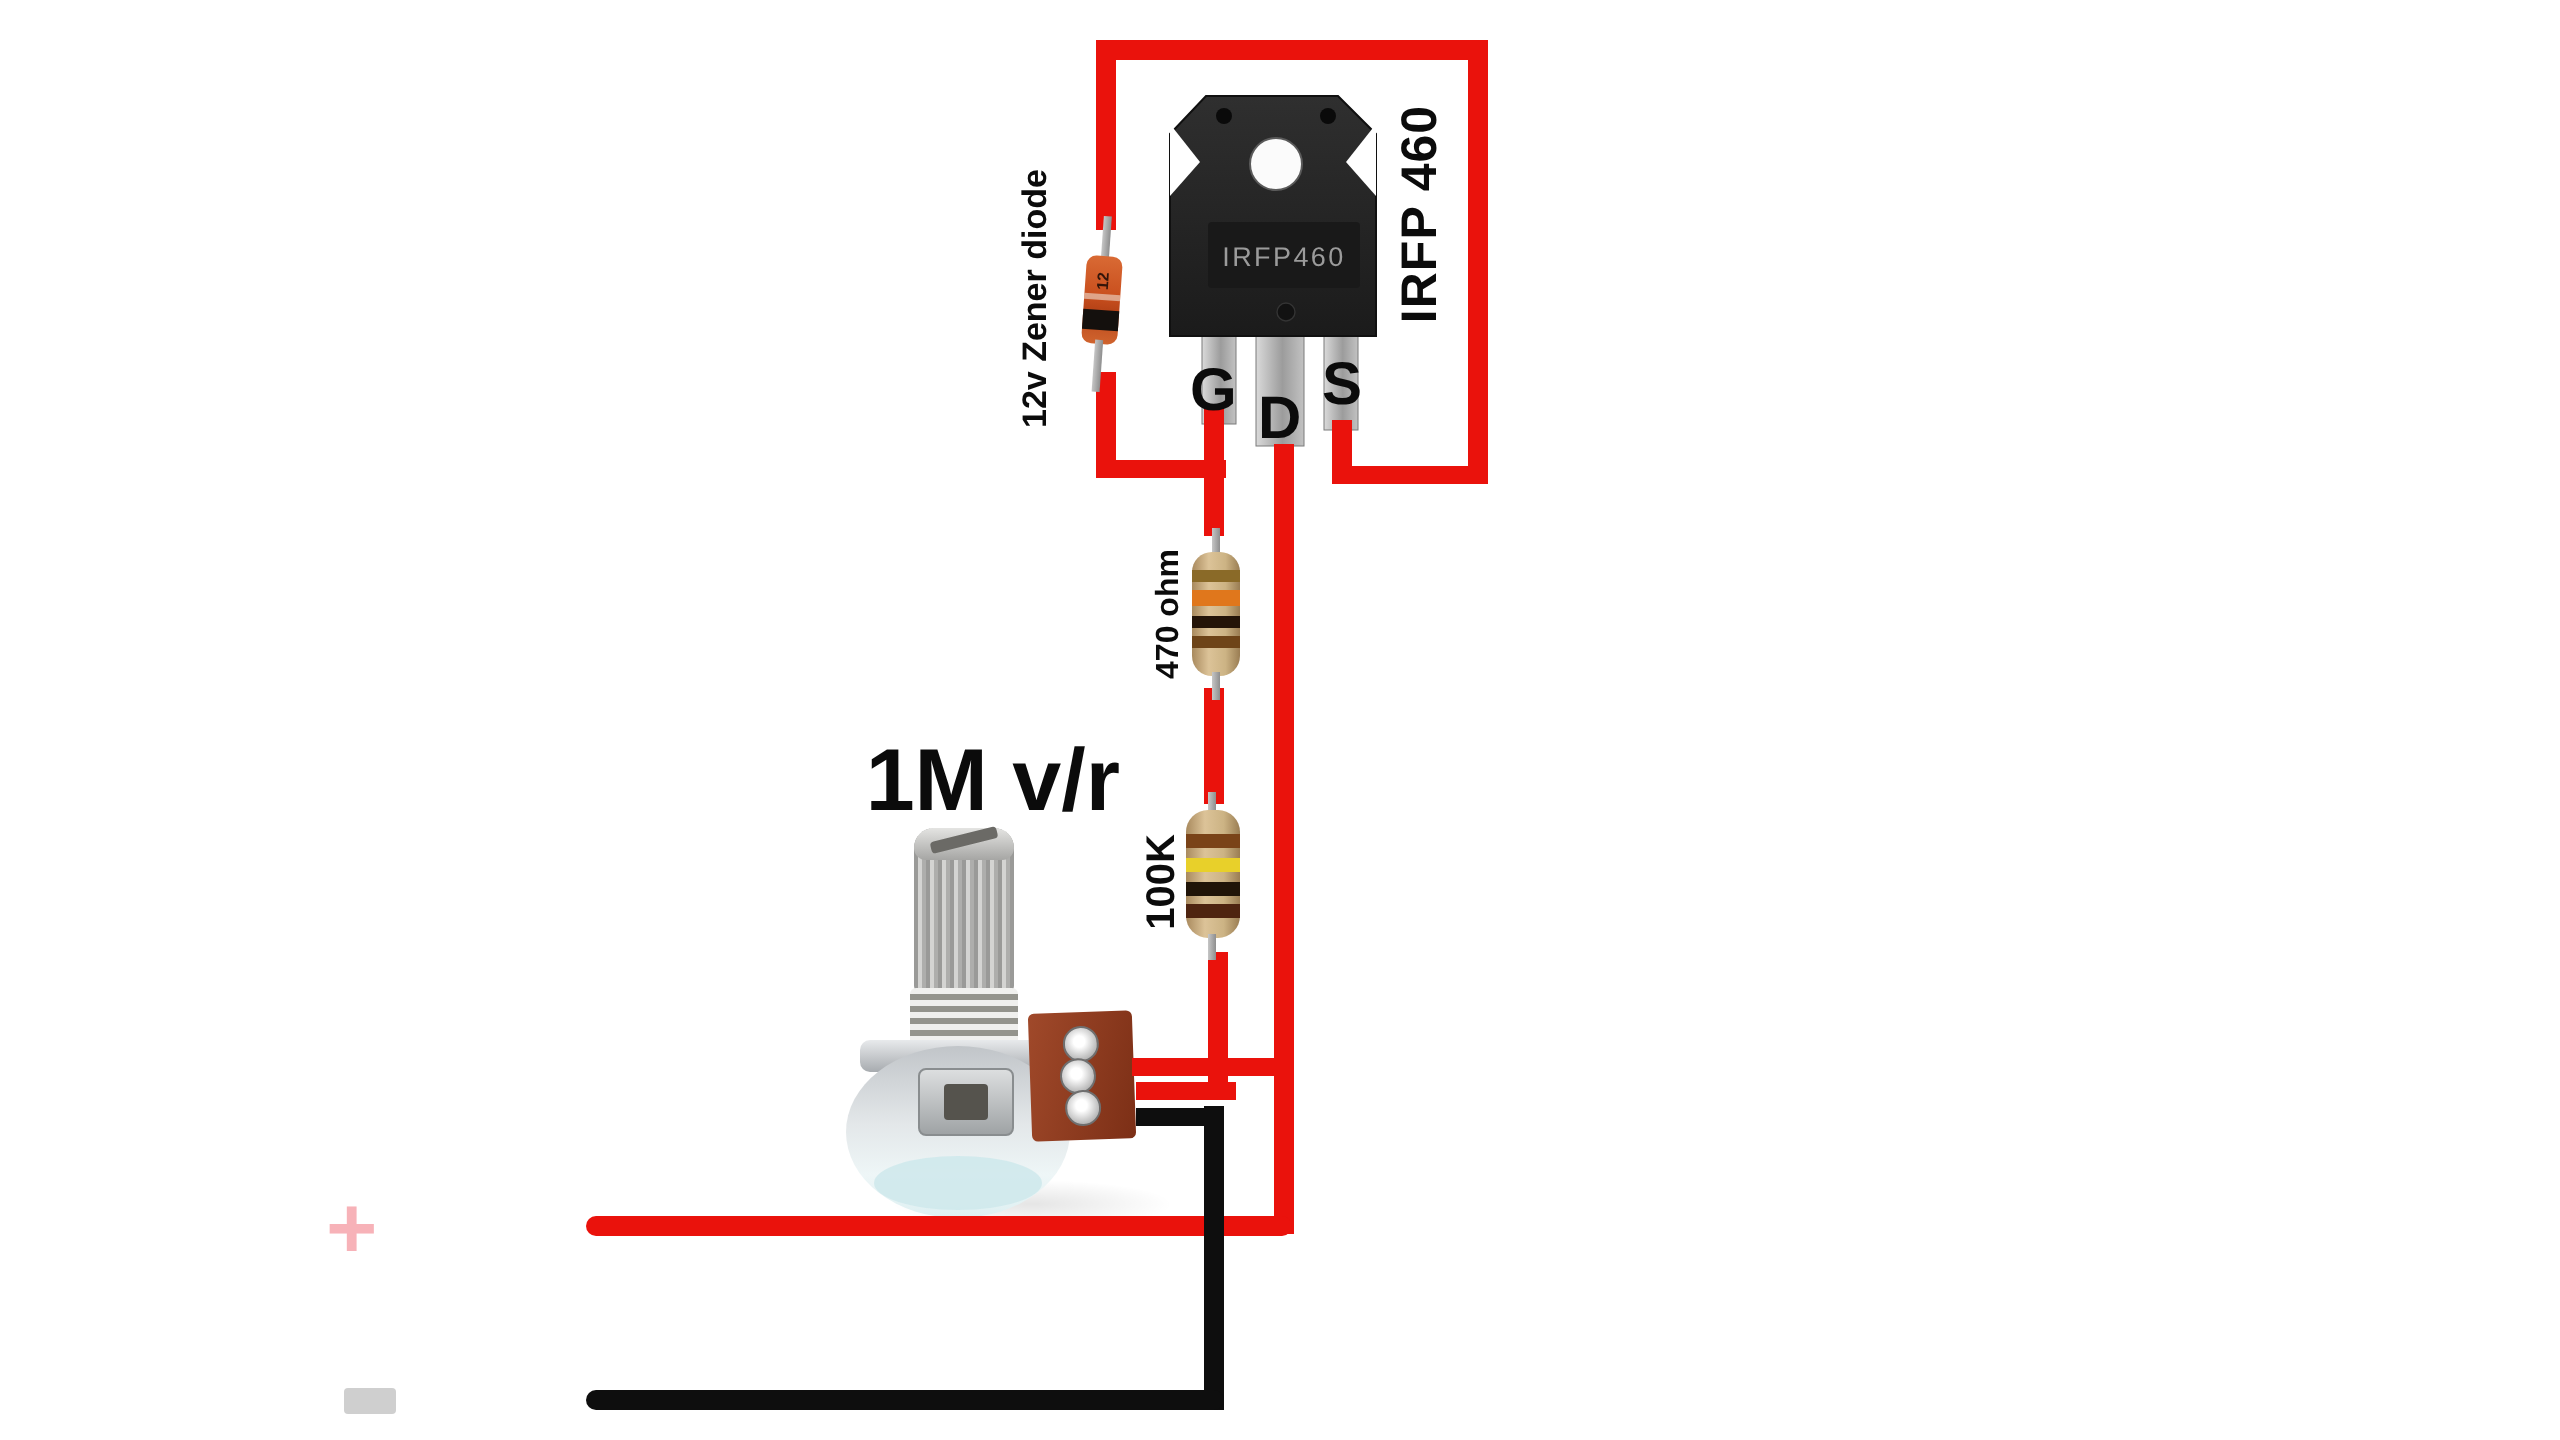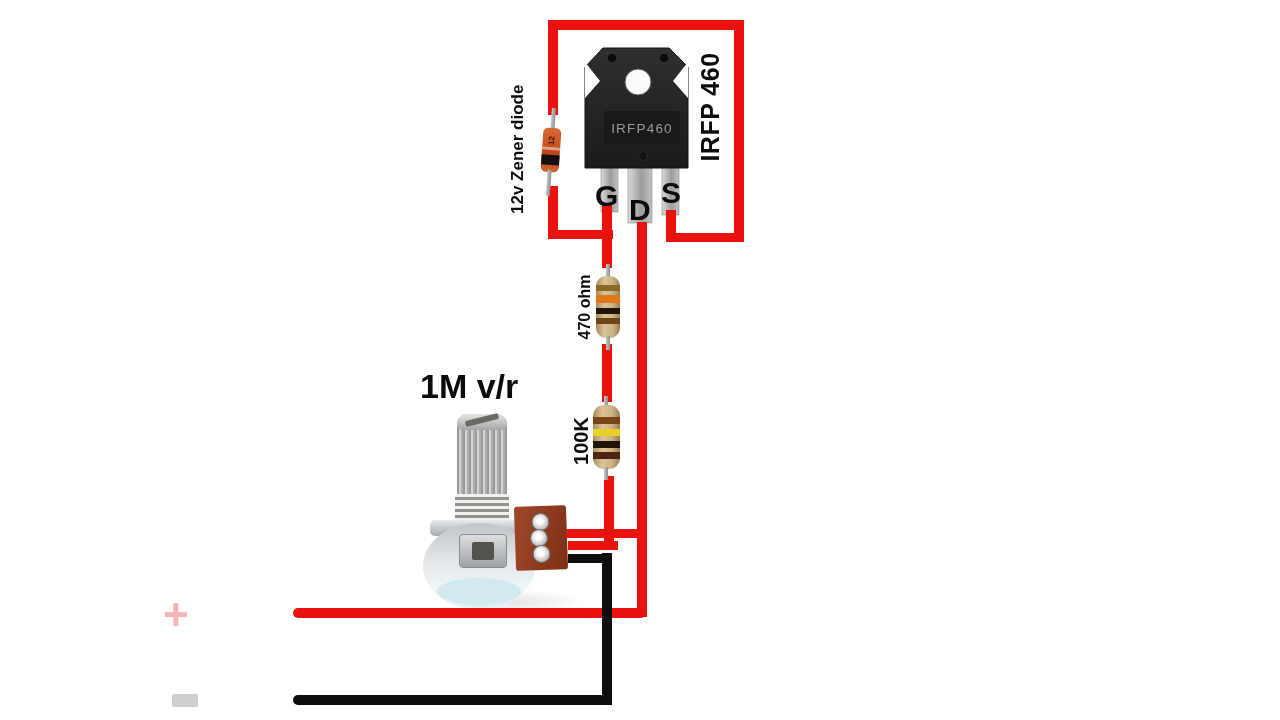--- a/index.html
+++ b/index.html
@@ -119,20 +119,20 @@
       <div class="band" style="top: 36px; height: 7px; background: rgb(32, 20, 8);"></div>
       <div class="band" style="top: 47px; height: 7px; background: rgb(78, 36, 16);"></div>
     </div>
     <div class="lead" style="left:11px;top:71px;width:4px;height:13px;"></div>
   </div>
 
   <div class="lbl rot" style="left:458px;top:145px;width:120px;height:18px;font-size:17px;">12v Zener diode</div>
   <div class="lbl rot" style="left:545px;top:299px;width:80px;height:16px;font-size:16px;">470 ohm</div>
   <div class="lbl rot" style="left:541px;top:431px;width:80px;height:20px;font-size:20px;">100K</div>
   <div class="lbl rot" style="left:651px;top:94px;width:120px;height:26px;font-size:25px;letter-spacing:0.5px;">IRFP 460</div>
-  <div class="lbl" style="left:420px;top:369px;width:160px;text-align:left;font-size:34px;">1M v/r</div>
+  <div class="lbl" style="left:400px;top:369px;width:160px;text-align:right;font-size:44px;">1M v/r</div>
   <div class="lbl" style="left:595px;top:181px;font-size:30px;">G</div>
   <div class="lbl" style="left:629px;top:195px;font-size:30px;">D</div>
   <div class="lbl" style="left:661px;top:178px;font-size:30px;">S</div>
   <div class="lbl" style="left: 163px; top: 593px; font-size: 44px; color: rgb(247, 178, 184);">+</div>
   <div class="abs" style="left:172px;top:694px;width:26px;height:13px;border-radius:2px;background:#cfcfcf;" aria-label="−"></div>
 
 </div>
 
 </body></html>

